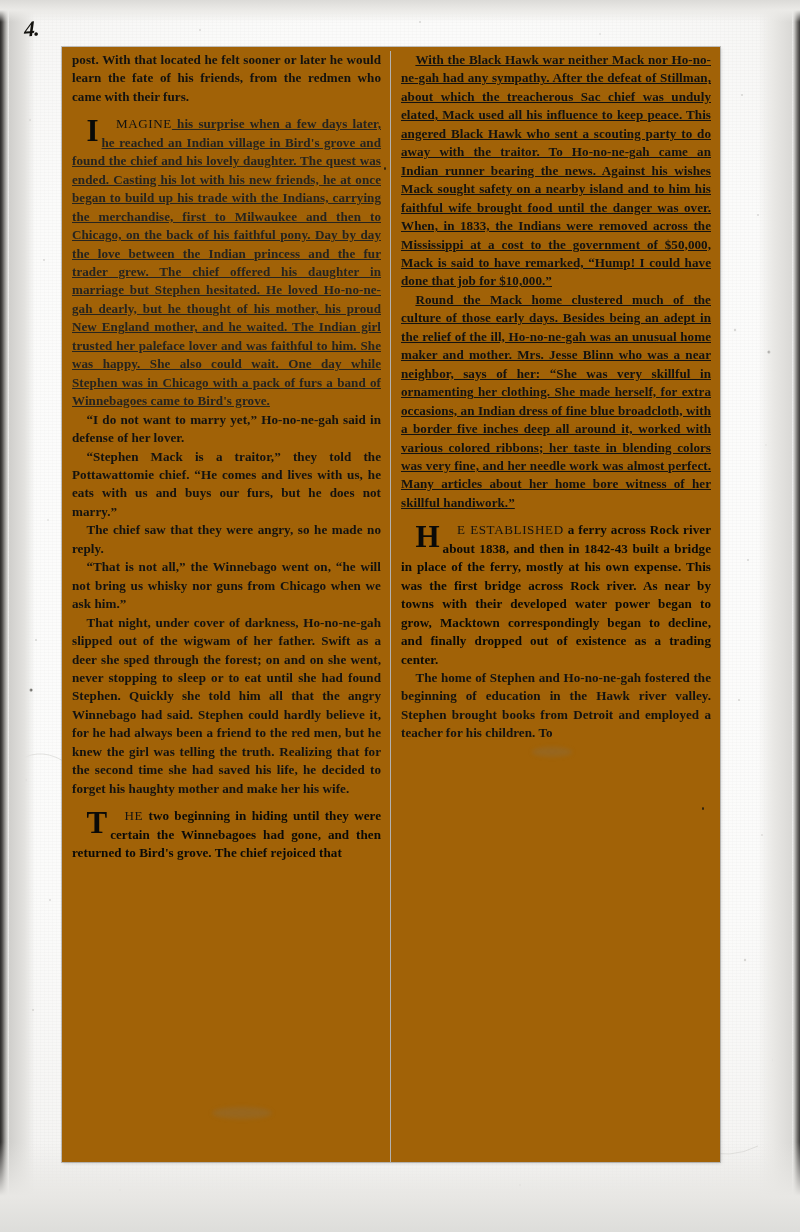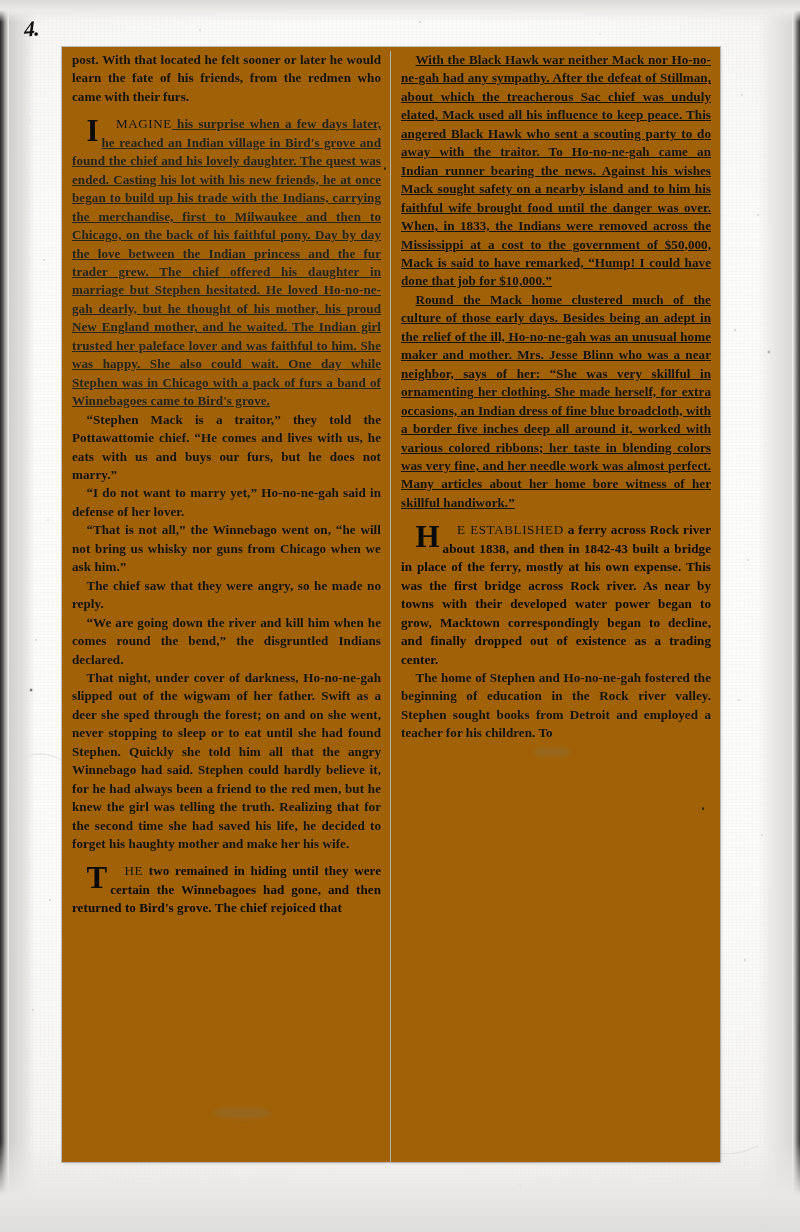--- a/index.html
+++ b/index.html
@@ -248,55 +248,54 @@
       <div class="col left">
 
         <p class="no-indent ink-dark">post. With that located he felt sooner or later he would learn the fate of his friends, from the redmen who came with their furs.</p>
 
         <div class="spacer-sm"></div>
 
         <p class="dropcap">
           <span class="dc">I</span><span class="lead">MAGINE</span><span class="ink-mid"> his surprise when a few days later, he reached an Indian village in Bird's grove and found the chief and his lovely daughter. The quest was ended. Casting his lot with his new friends, he at once began to build up his trade with the Indians, carrying the merchandise, first to Milwaukee and then to Chicago, on the back of his faithful pony. Day by day the love between the Indian princess and the fur trader grew. The chief offered his daughter in marriage but Stephen hesitated. He loved Ho-no-ne-gah dearly, but he thought of his mother, his proud New England mother, and he waited. The Indian girl trusted her paleface lover and was faithful to him. She was happy. She also could wait. One day while Stephen was in Chicago with a pack of furs a band of Winnebagoes came to Bird's grove.</span>
         </p>
 
+        <p class="ink-dark">“I do not want to marry yet,” Ho-no-ne-gah said in defense of her lover.</p>
+
         <p class="ink-dark">“Stephen Mack is a traitor,” they told the Pottawattomie chief. “He comes and lives with us, he eats with us and buys our furs, but he does not marry.”</p>
 
-        <p class="ink-dark">“I do not want to marry yet,” Ho-no-ne-gah said in defense of her lover.</p>
+        <p class="ink-dark">The chief saw that they were angry, so he made no reply.</p>
 
         <p class="ink-dark">“That is not all,” the Winnebago went on, “he will not bring us whisky nor guns from Chicago when we ask him.”</p>
 
-        <p class="ink-dark">The chief saw that they were angry, so he made no reply.</p>
-
-        <p class="ink-dark">“We are going down the river and kill him when he comes round the bend,” the disgruntled Indians declared.</p>
 
         <p class="ink-dark">That night, under cover of darkness, Ho-no-ne-gah slipped out of the wigwam of her father. Swift as a deer she sped through the forest; on and on she went, never stopping to sleep or to eat until she had found Stephen. Quickly she told him all that the angry Winnebago had said. Stephen could hardly believe it, for he had always been a friend to the red men, but he knew the girl was telling the truth. Realizing that for the second time she had saved his life, he decided to forget his haughty mother and make her his wife.</p>
 
         <div class="spacer-sm"></div>
 
         <p class="dropcap">
-          <span class="dc">T</span><span class="lead">HE</span><span class="ink-dark"> two remained in hiding until they were certain the Winnebagoes had gone, and then returned to Bird's grove. The chief rejoiced that</span>
+          <span class="dc">T</span><span class="lead">HE</span><span class="ink-dark"> two beginning in hiding until they were certain the Winnebagoes had gone, and then returned to Bird's grove. The chief rejoiced that</span>
         </p>
 
       </div>
 
       <div class="col right">
 
 
         <p class="ink-mid">With the Black Hawk war neither Mack nor Ho-no-ne-gah had any sympathy. After the defeat of Stillman, about which the treacherous Sac chief was unduly elated, Mack used all his influence to keep peace. This angered Black Hawk who sent a scouting party to do away with the traitor. To Ho-no-ne-gah came an Indian runner bearing the news. Against his wishes Mack sought safety on a nearby island and to him his faithful wife brought food until the danger was over. When, in 1833, the Indians were removed across the Mississippi at a cost to the government of $50,000, Mack is said to have remarked, “Hump! I could have done that job for $10,000.”</p>
 
         <p class="ink-mid">Round the Mack home clustered much of the culture of those early days. Besides being an adept in the relief of the ill, Ho-no-ne-gah was an unusual home maker and mother. Mrs. Jesse Blinn who was a near neighbor, says of her: “She was very skillful in ornamenting her clothing. She made herself, for extra occasions, an Indian dress of fine blue broadcloth, with a border five inches deep all around it, worked with various colored ribbons; her taste in blending colors was very fine, and her needle work was almost perfect. Many articles about her home bore witness of her skillful handiwork.”</p>
 
 
         <div class="spacer-sm"></div>
 
         <p class="dropcap">
           <span class="dc">H</span><span class="lead">E ESTABLISHED</span><span class="ink-dark"> a ferry across Rock river about 1838, and then in 1842-43 built a bridge in place of the ferry, mostly at his own expense. This was the first bridge across Rock river. As near by towns with their developed water power began to grow, Macktown correspondingly began to decline, and finally dropped out of existence as a trading center.</span>
         </p>
 
-        <p class="ink-dark">The home of Stephen and Ho-no-ne-gah fostered the beginning of education in the Rock river valley. Stephen sought books from Detroit and employed a teacher for his children. To</p>
+        <p class="ink-dark">The home of Stephen and Ho-no-ne-gah fostered the beginning of education in the Hawk river valley. Stephen brought books from Detroit and employed a teacher for his children. To</p>
 
       </div>
 
       <div class="smudge" style="left:150px; top:1060px; width:60px; height:12px;"></div>
       <div class="smudge" style="left:470px; top:700px; width:40px; height:10px;"></div>
       <div class="blot" style="left:322px; top:120px; width:2px; height:3px;"></div>
       <div class="blot" style="left:640px; top:760px; width:2px; height:3px;"></div>
 
     </div>
   </div>

